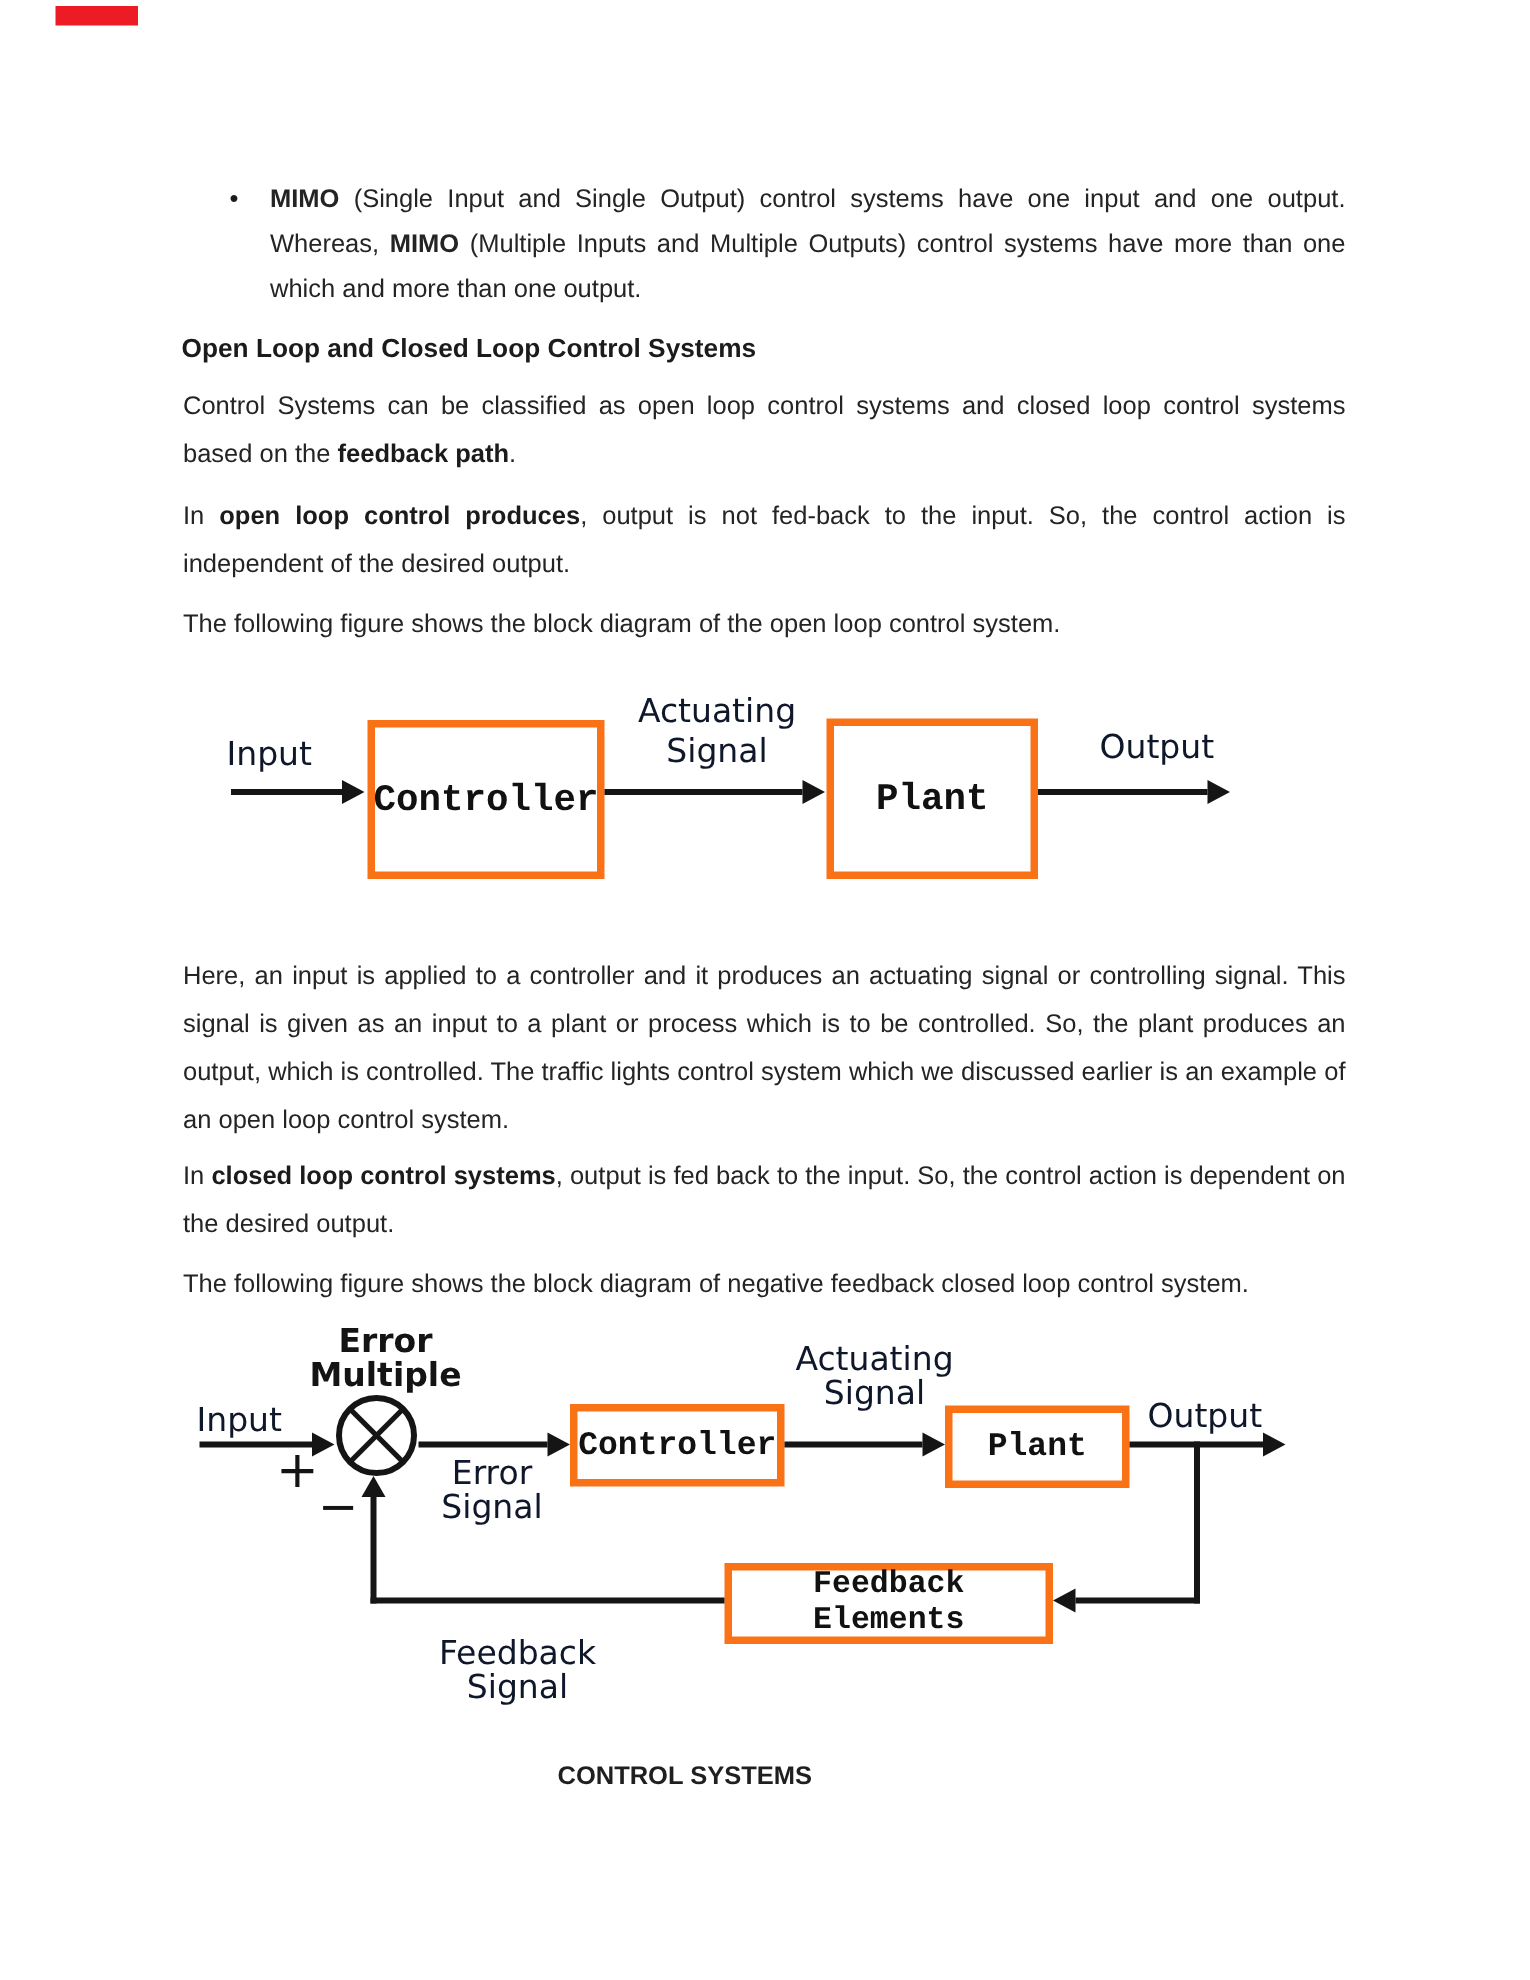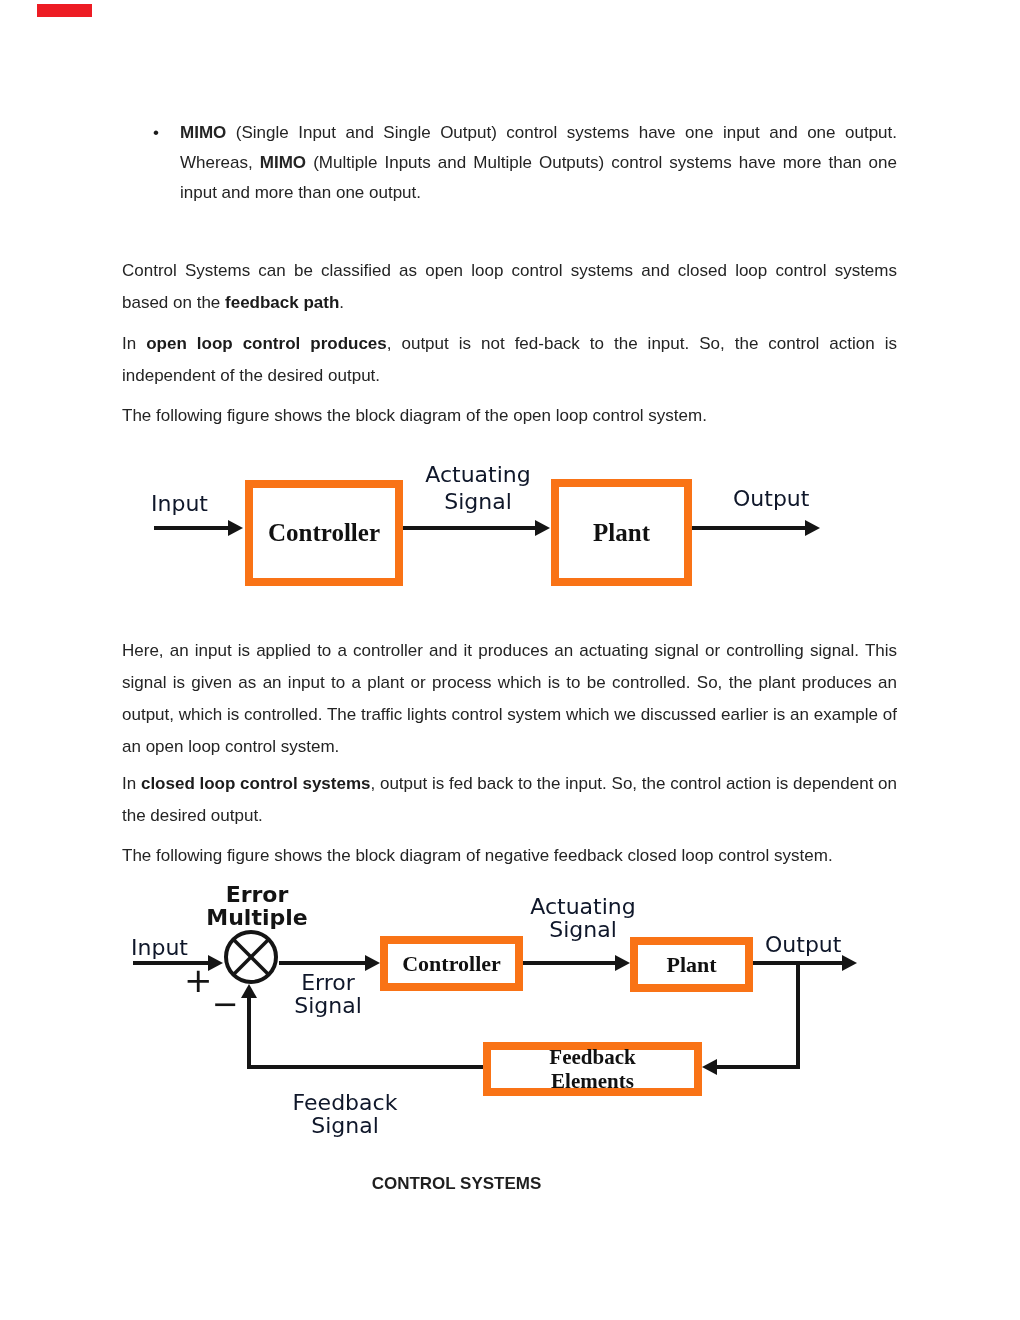--- a/index.html
+++ b/index.html
@@ -15,23 +15,23 @@
   .bullet-text{position:absolute;left:27px;top:0;width:717px;font-size:17px;line-height:30px;
         text-align:justify;color:#242424;}
   .heading{position:absolute;left:121px;font-size:17.5px;font-weight:bold;color:#1b1b1b;}
   .footer{position:absolute;left:0;top:1174px;width:913px;text-align:center;
         font-size:17px;font-weight:bold;color:#1f1f1f;}
   
   .dlabel{position:absolute;font-family:"DejaVu Sans",sans-serif;font-size:22px;
         color:#0f172a;line-height:27px;white-space:nowrap;}
   .dlabel.center{text-align:center;white-space:normal;}
   .dlabel.bold{font-weight:bold;color:#141414;}
-  .dbox{position:absolute;box-sizing:border-box;border:8px solid #f97316;background:#ffffff;
+  .dbox{position:absolute;box-sizing:border-box;border:5px solid #f97316;background:#ffffff;
         display:flex;align-items:center;justify-content:center;
-        font-family:Liberation Serif, serif;font-weight:bold;color:#111111;}
+        font-family:Liberation Mono, monospace;font-weight:bold;color:#111111;}
   .line-h{position:absolute;height:4px;background:#151515;}
   .line-v{position:absolute;width:4px;background:#151515;}
   .arrow-right::after{content:"";position:absolute;right:-15px;top:50%;transform:translateY(-50%);
         width:0;height:0;border-left:15px solid #151515;
         border-top:8px solid transparent;border-bottom:8px solid transparent;}
   .arrow-left::before{content:"";position:absolute;left:-15px;top:50%;transform:translateY(-50%);
         width:0;height:0;border-right:15px solid #151515;
         border-top:8px solid transparent;border-bottom:8px solid transparent;}
   .arrow-up::before{content:"";position:absolute;top:-14px;left:50%;transform:translateX(-50%);
         width:0;height:0;border-bottom:14px solid #151515;
@@ -40,23 +40,24 @@
 </style>
 </head>
 <body>
 
 <div class="page">
 
   <div class="red-mark" style="background: rgb(237, 28, 36);"></div>
 
   <div class="bullet-item" style="top:118px;">
     <span class="bullet-dot">•</span>
-    <div class="bullet-text"><b>MIMO</b><span> (Single Input and Single Output) control systems have one input and one output. Whereas, </span><b>MIMO</b><span> (Multiple Inputs and Multiple Outputs) control systems have more than one input and more than one output.</span></div>
+    <div class="bullet-text"><b>MIMO</b><span> (Single Input and Single Output) control systems have one input and one output. Whereas, </span><b>MIMO</b><span> (Multiple Inputs and Multiple Outputs) control systems have more than one which and more than one output.</span></div>
   </div>
 
+  <div class="heading" style="top:222px;">Open Loop and Closed Loop Control Systems</div>
 
   <div class="para" style="top:255px;"><span>Control Systems can be classified as open loop control systems and closed loop control systems based on the </span><b>feedback path</b><span>.</span></div>
 
   <div class="para" style="top:328px;"><span>In </span><b>open loop control produces</b><span>, output is not fed-back to the input. So, the control action is independent of the desired output.</span></div>
 
   <div class="para" style="top:400px;">The following figure shows the block diagram of the open loop control system.</div>
 
   <div>
     <div class="dlabel" style="left:151px;top:490px;">Input</div>
     <div class="line-h arrow-right" style="left:154px;top:526px;width:74px;"></div>

